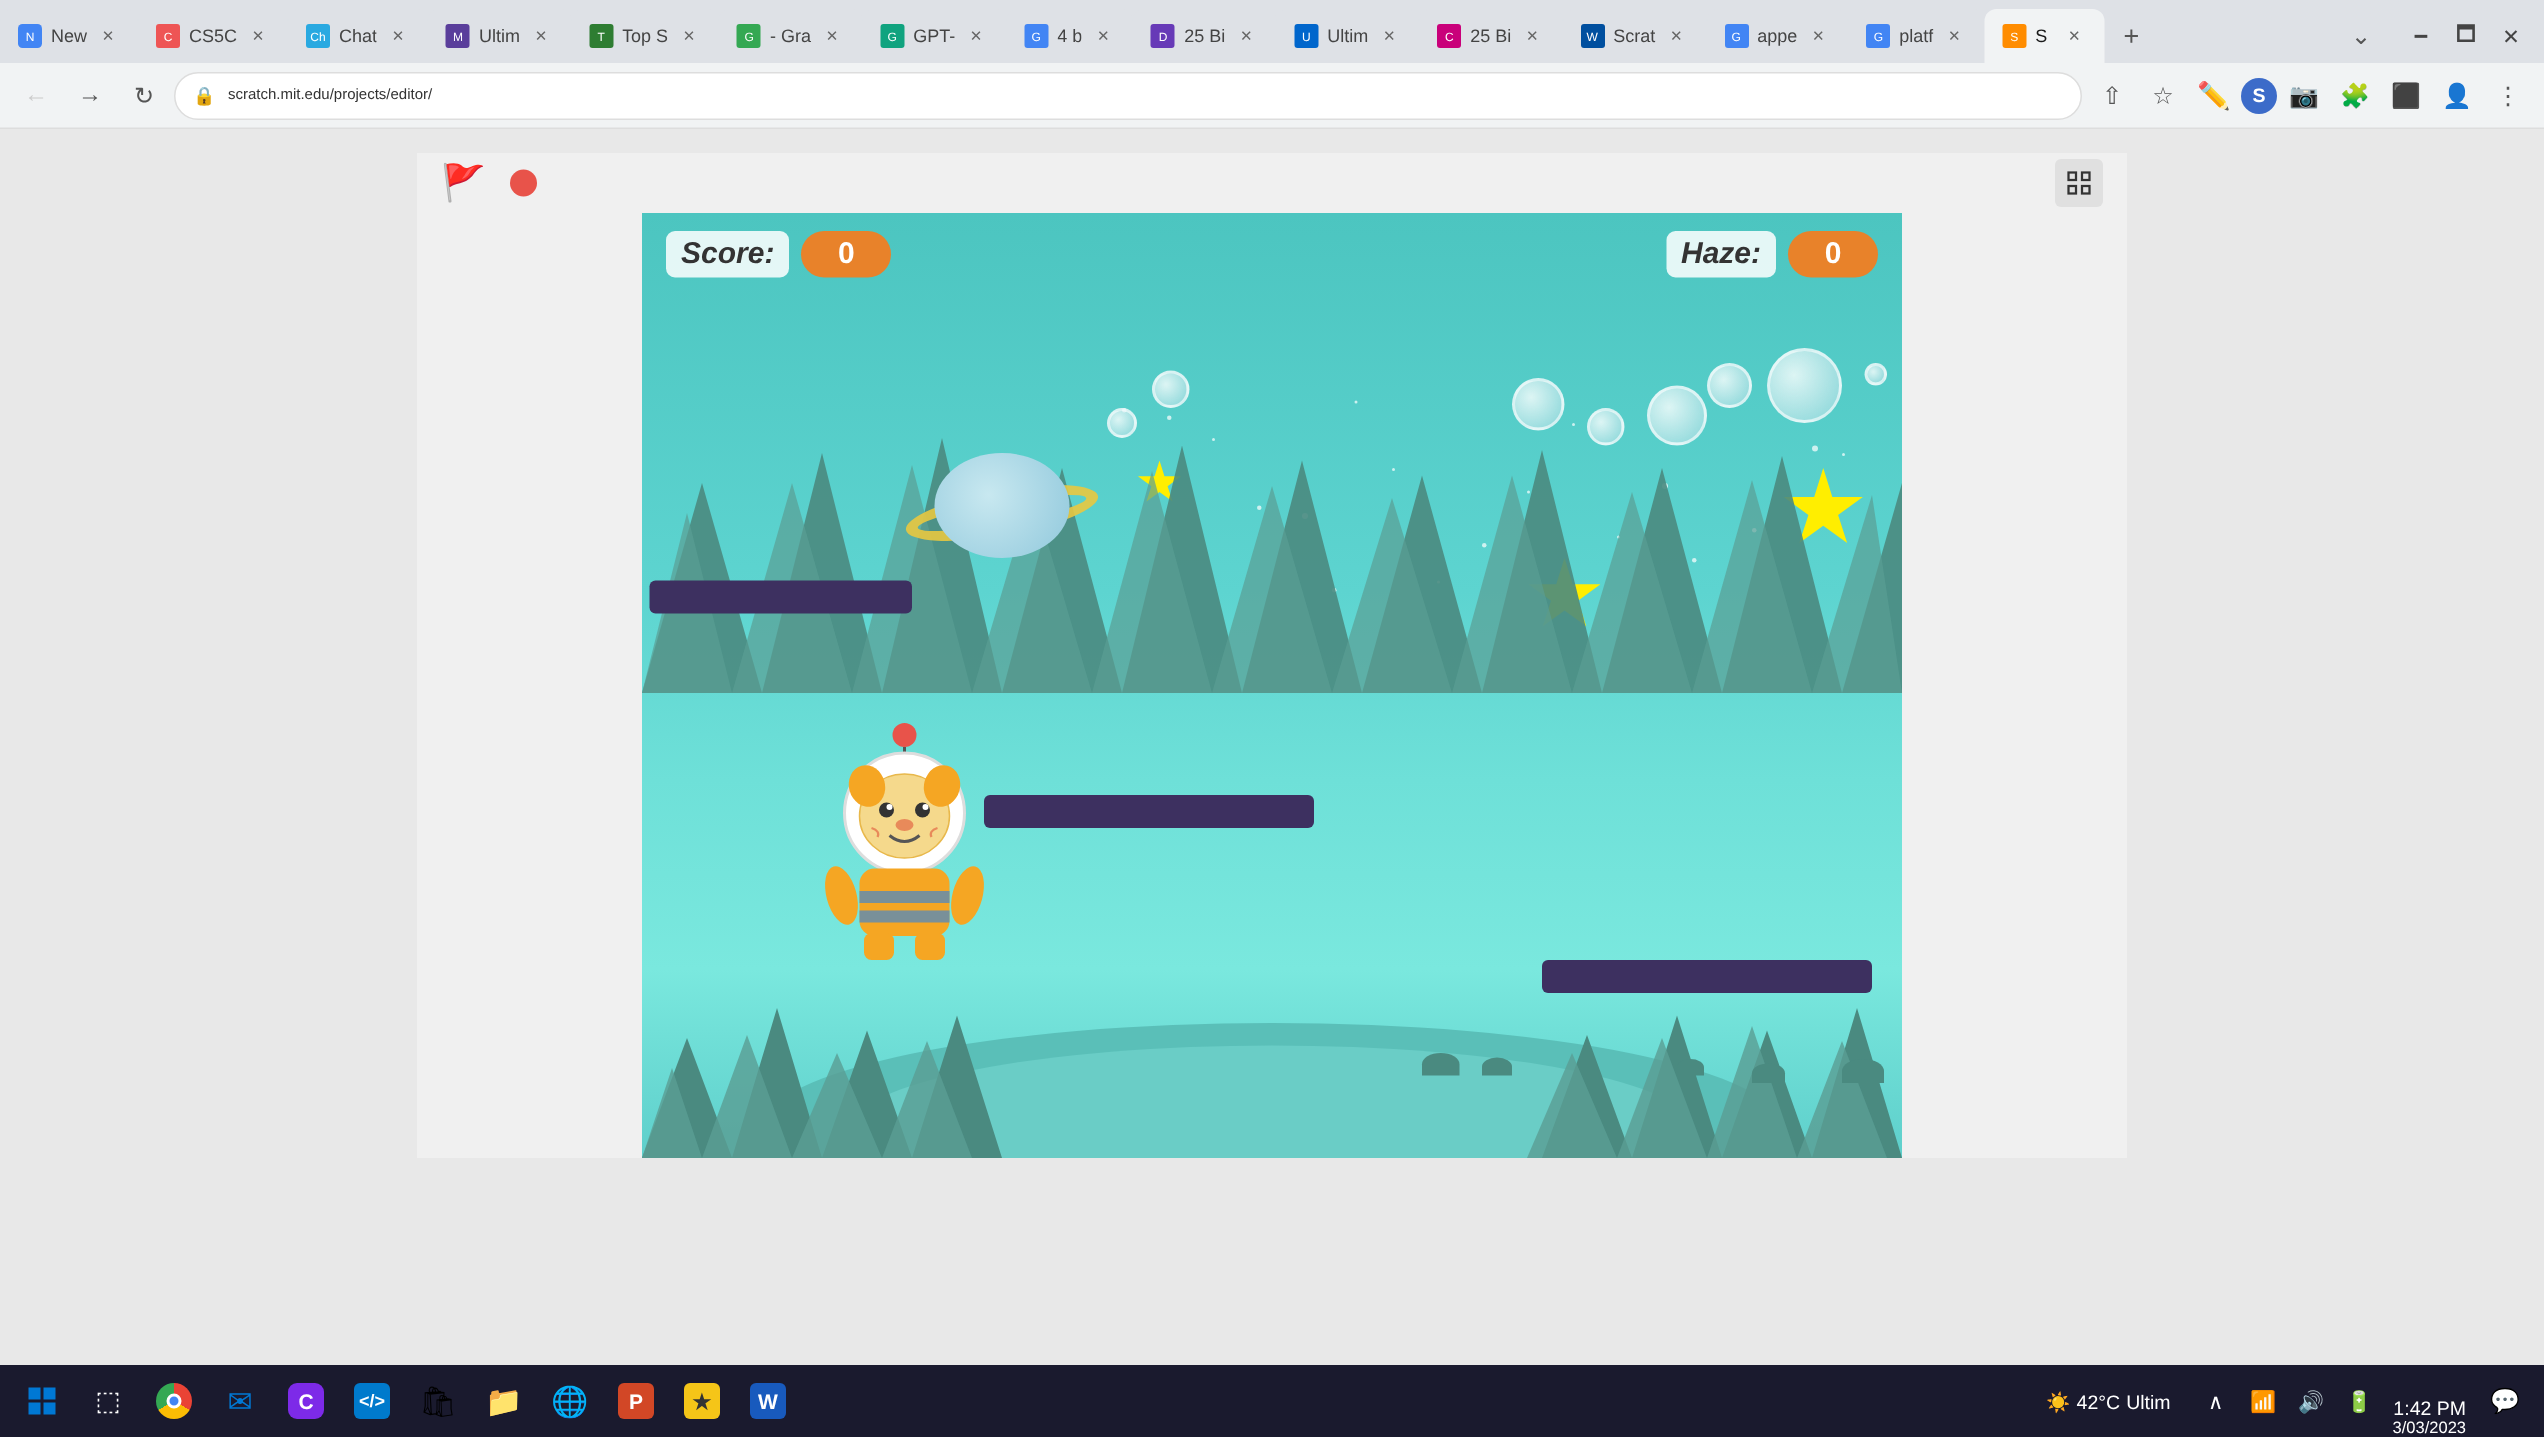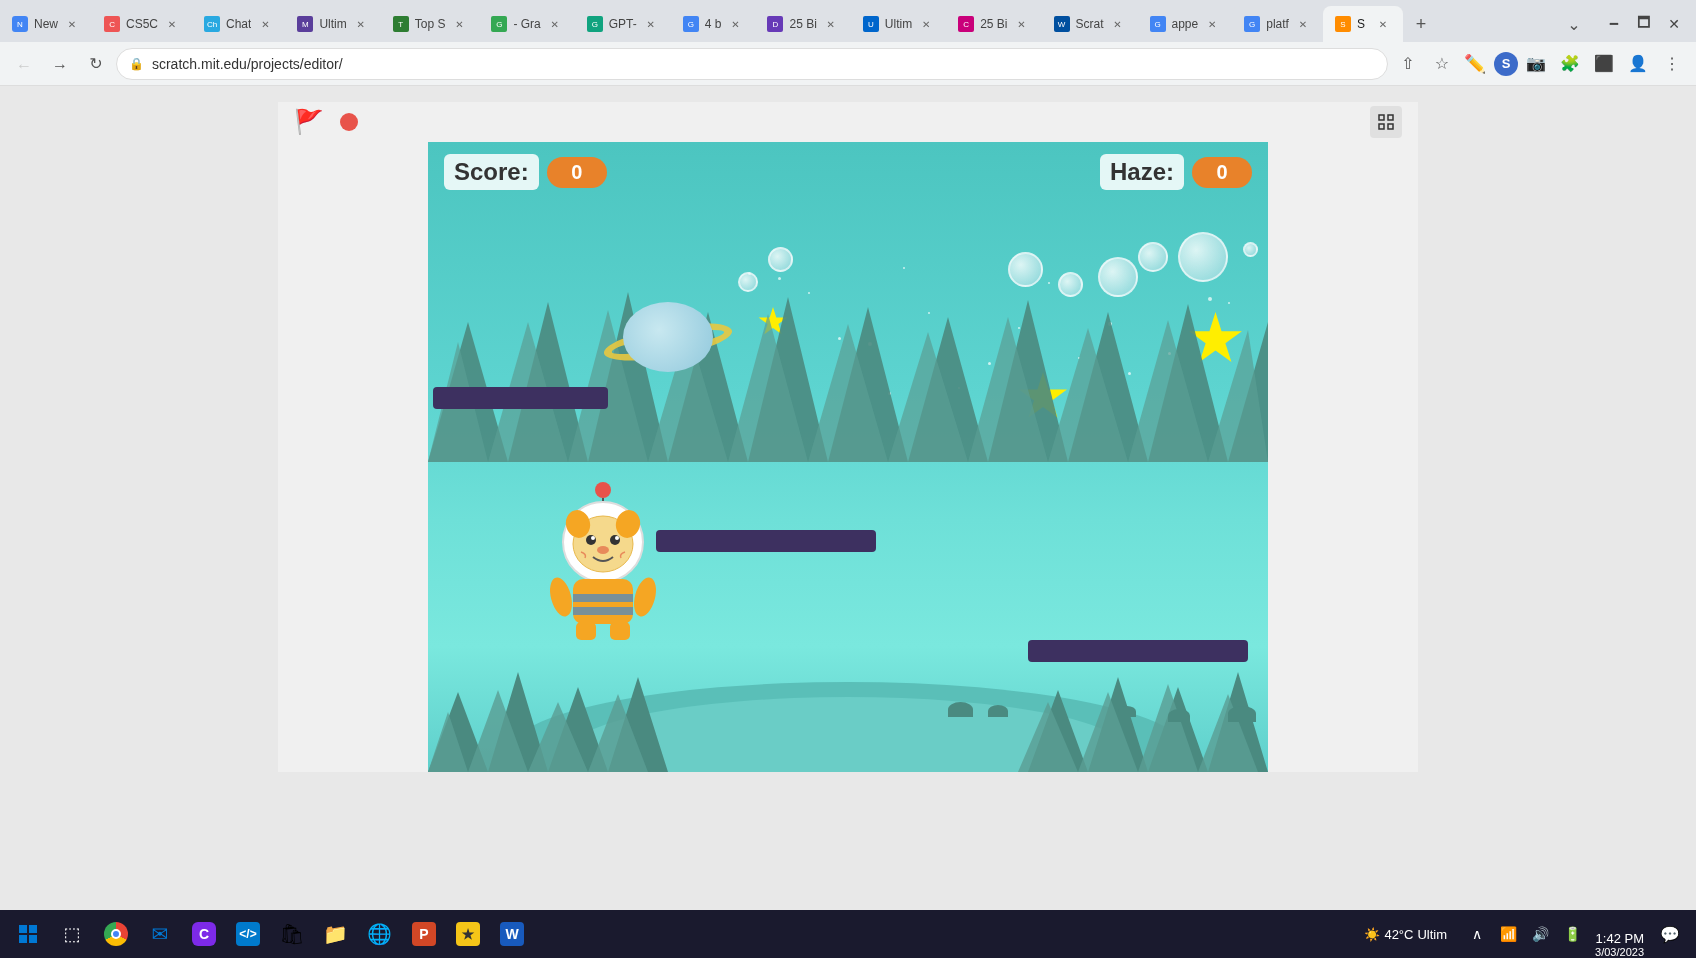--- a/index.html
+++ b/index.html
@@ -20,21 +20,21 @@
     .tab-more { width: 36px; height: 36px; display: flex; align-items: center; justify-content: center; cursor: pointer; font-size: 16px; color: #555; }
     .window-controls { display: flex; align-items: center; gap: 2px; padding: 4px 8px; }
     .win-btn { width: 28px; height: 28px; display: flex; align-items: center; justify-content: center; border-radius: 4px; cursor: pointer; font-size: 14px; color: #444; }
 
     
     .toolbar { height: 44px; background: #f1f3f4; display: flex; align-items: center; gap: 4px; padding: 0 8px; border-bottom: 1px solid #ddd; }
     .nav-btn { width: 32px; height: 32px; border-radius: 50%; display: flex; align-items: center; justify-content: center; cursor: pointer; color: #555; font-size: 16px; }
     .nav-btn.disabled { color: #ccc; cursor: default; }
     .address-bar { flex: 1; height: 32px; background: #fff; border-radius: 16px; border: 1px solid #ddd; display: flex; align-items: center; padding: 0 12px; gap: 8px; font-size: 14px; color: #333; }
     .address-bar .lock-icon { color: #555; font-size: 12px; }
-    .address-text { flex: 1; font-size: 14px; }
+    .address-text { flex: 1; font-size: 10px; }
     .toolbar-actions { display: flex; align-items: center; gap: 2px; }
     .toolbar-icon { width: 32px; height: 32px; border-radius: 50%; display: flex; align-items: center; justify-content: center; cursor: pointer; font-size: 16px; color: #555; }
 
     
     .page-content { flex: 1; background: #e8e8e8; display: flex; justify-content: center; align-items: flex-start; padding: 16px 0; overflow: hidden; }
 
     
     .scratch-editor { background: #f0f0f0; width: 1140px; display: flex; flex-direction: column; }
     .scratch-toolbar { height: 40px; background: #f0f0f0; display: flex; align-items: center; padding: 0 16px; gap: 16px; }
     .green-flag { color: #4CAF50; font-size: 24px; cursor: pointer; }
@@ -55,21 +55,21 @@
 
     
     .planet { position: absolute; }
 
     
     .platform { position: absolute; background: #3d3060; border-radius: 4px; }
 
     
     .hud { position: absolute; top: 12px; left: 16px; right: 16px; display: flex; justify-content: space-between; align-items: center; z-index: 10; }
     .hud-item { display: flex; align-items: center; gap: 8px; }
-    .hud-label { font-size: 24px; font-weight: bold; color: #333; background: rgba(255,255,255,0.85); padding: 4px 10px; border-radius: 6px; }
+    .hud-label { font-size: 20px; font-weight: bold; color: #333; background: rgba(255,255,255,0.85); padding: 4px 10px; border-radius: 6px; font-style: italic; }
     .hud-value { background: #e8822a; color: white; font-size: 20px; font-weight: bold; padding: 4px 18px; border-radius: 20px; min-width: 60px; text-align: center; }
 
     
     .dot { position: absolute; background: white; border-radius: 50%; opacity: 0.7; }
 
     
     .taskbar { height: 48px; background: #1a1a2e; display: flex; align-items: center; padding: 0 8px; gap: 4px; position: fixed; bottom: 0; left: 0; width: 1696px; }
     .taskbar-btn { width: 40px; height: 40px; border-radius: 4px; display: flex; align-items: center; justify-content: center; cursor: pointer; position: relative; }
     .taskbar-spacer { flex: 1; }
     .sys-tray { display: flex; align-items: center; gap: 8px; color: white; font-size: 12px; }

